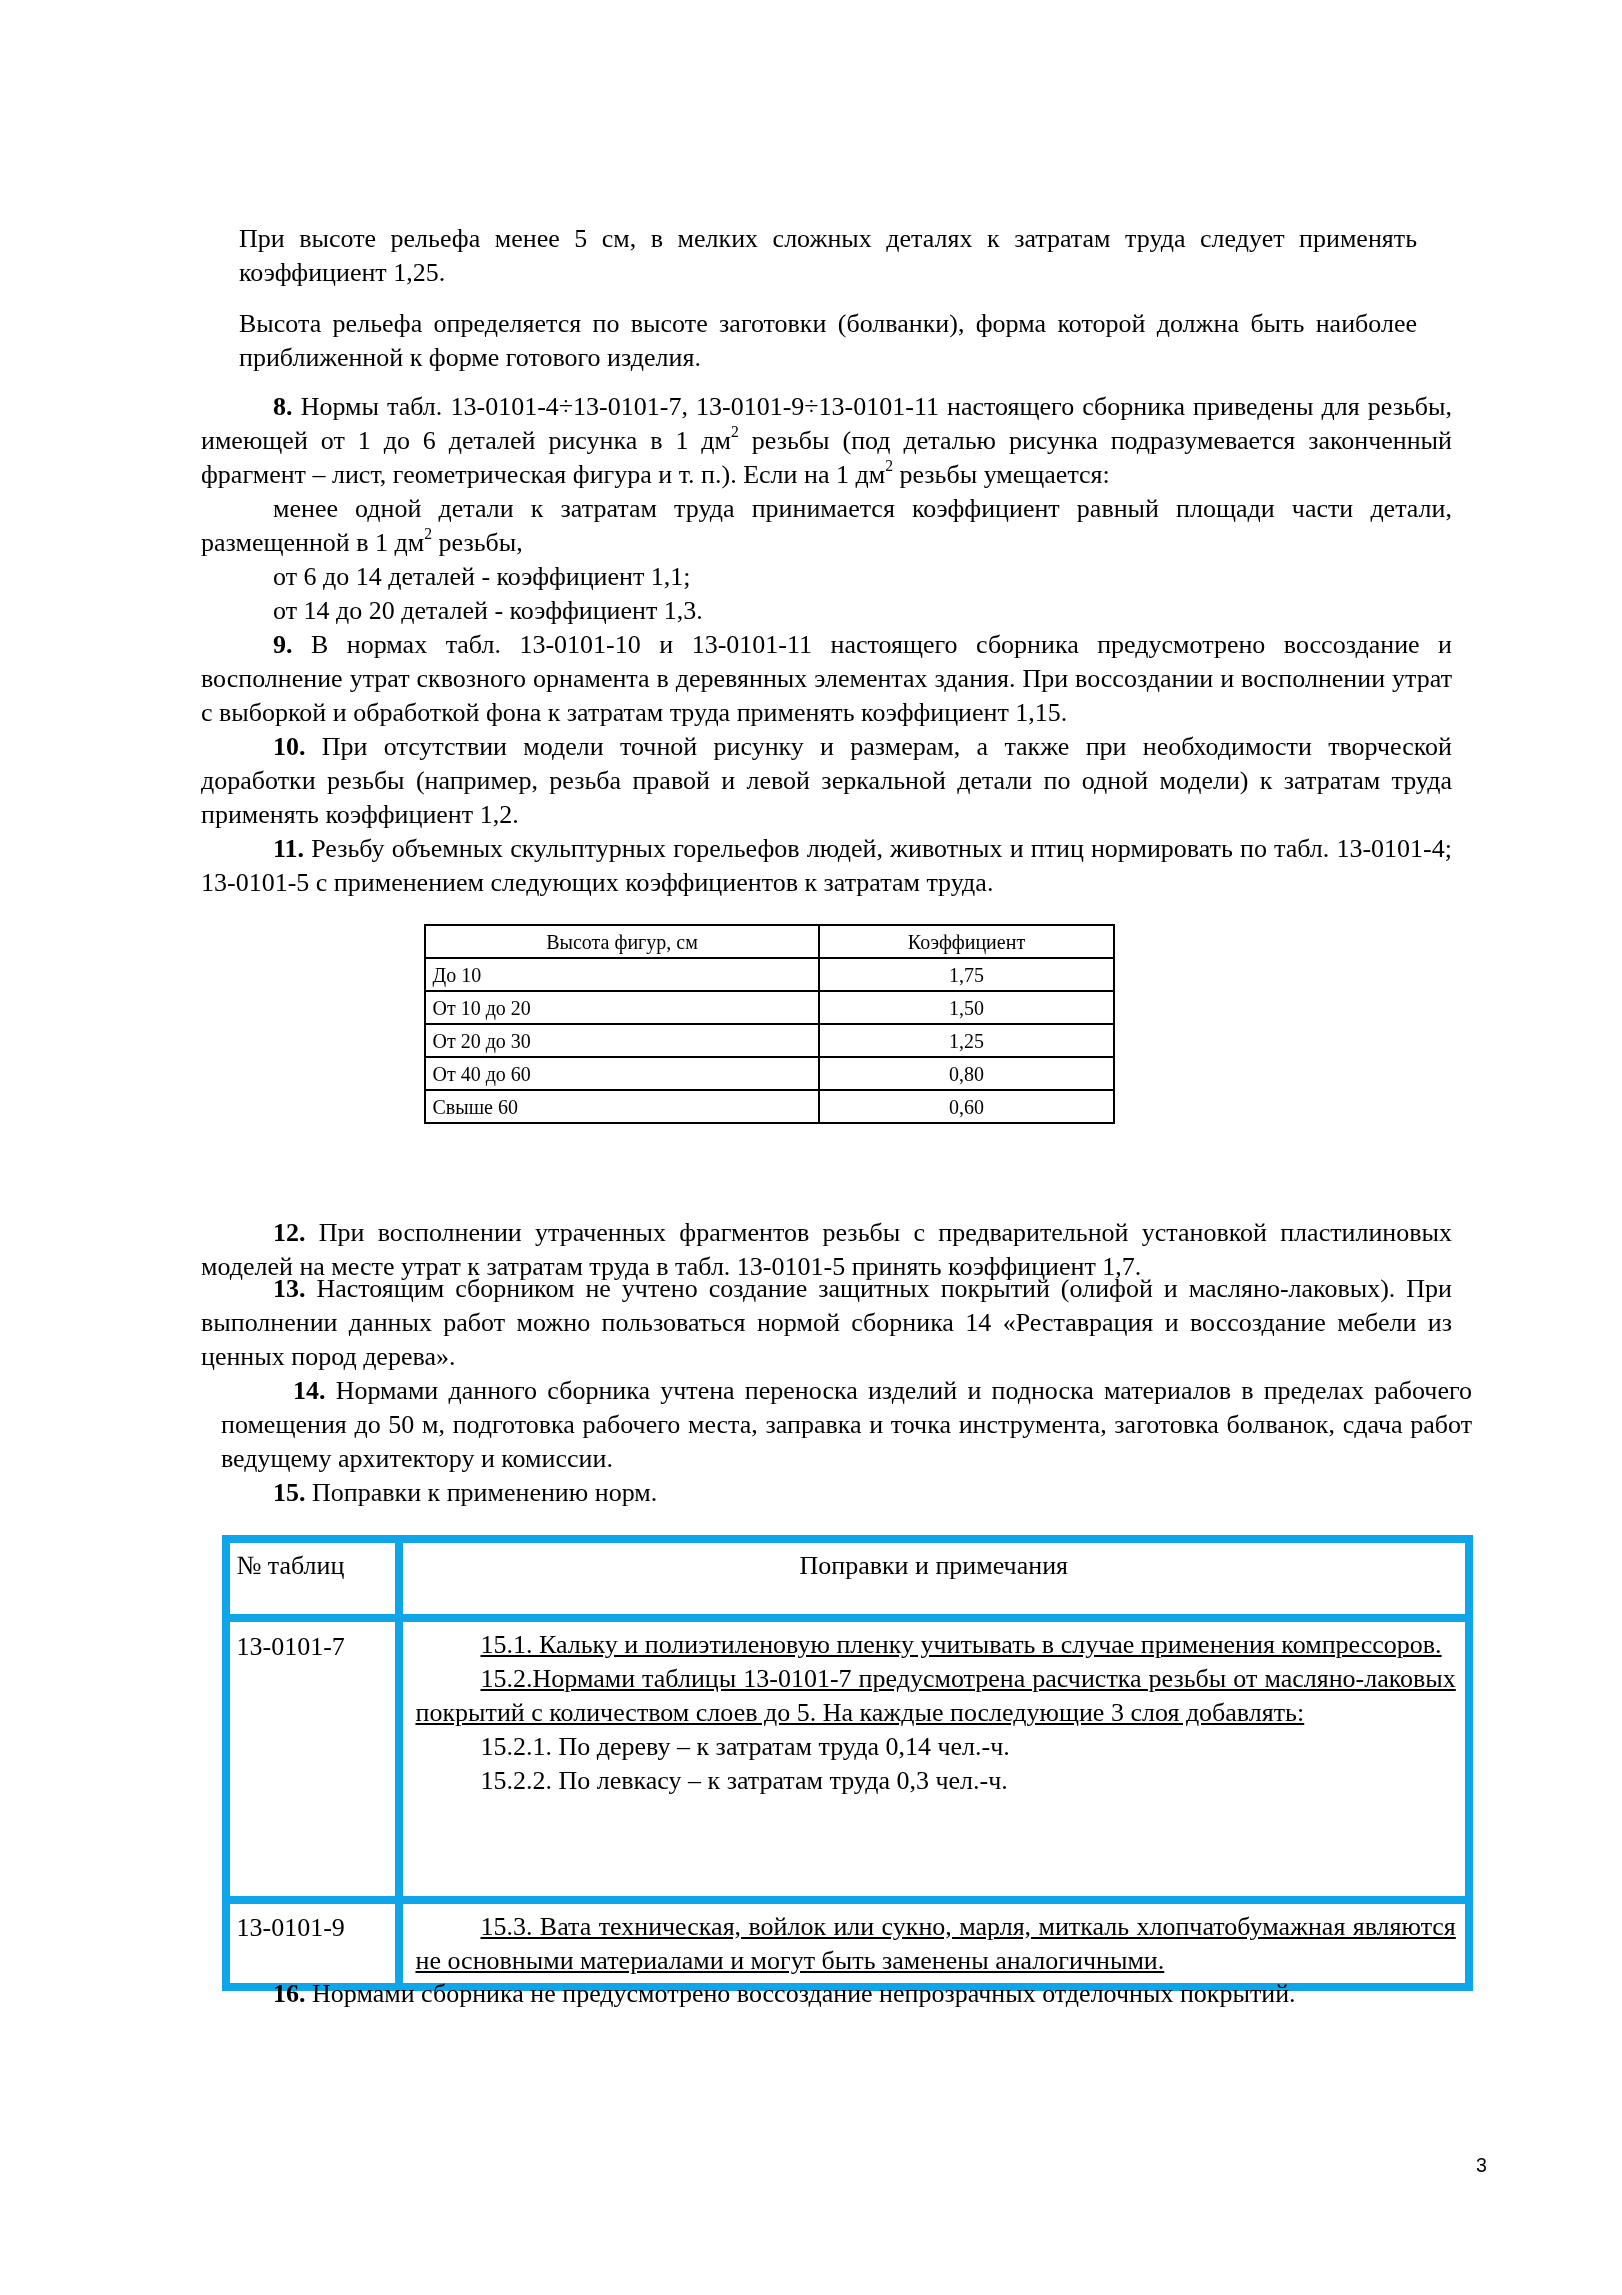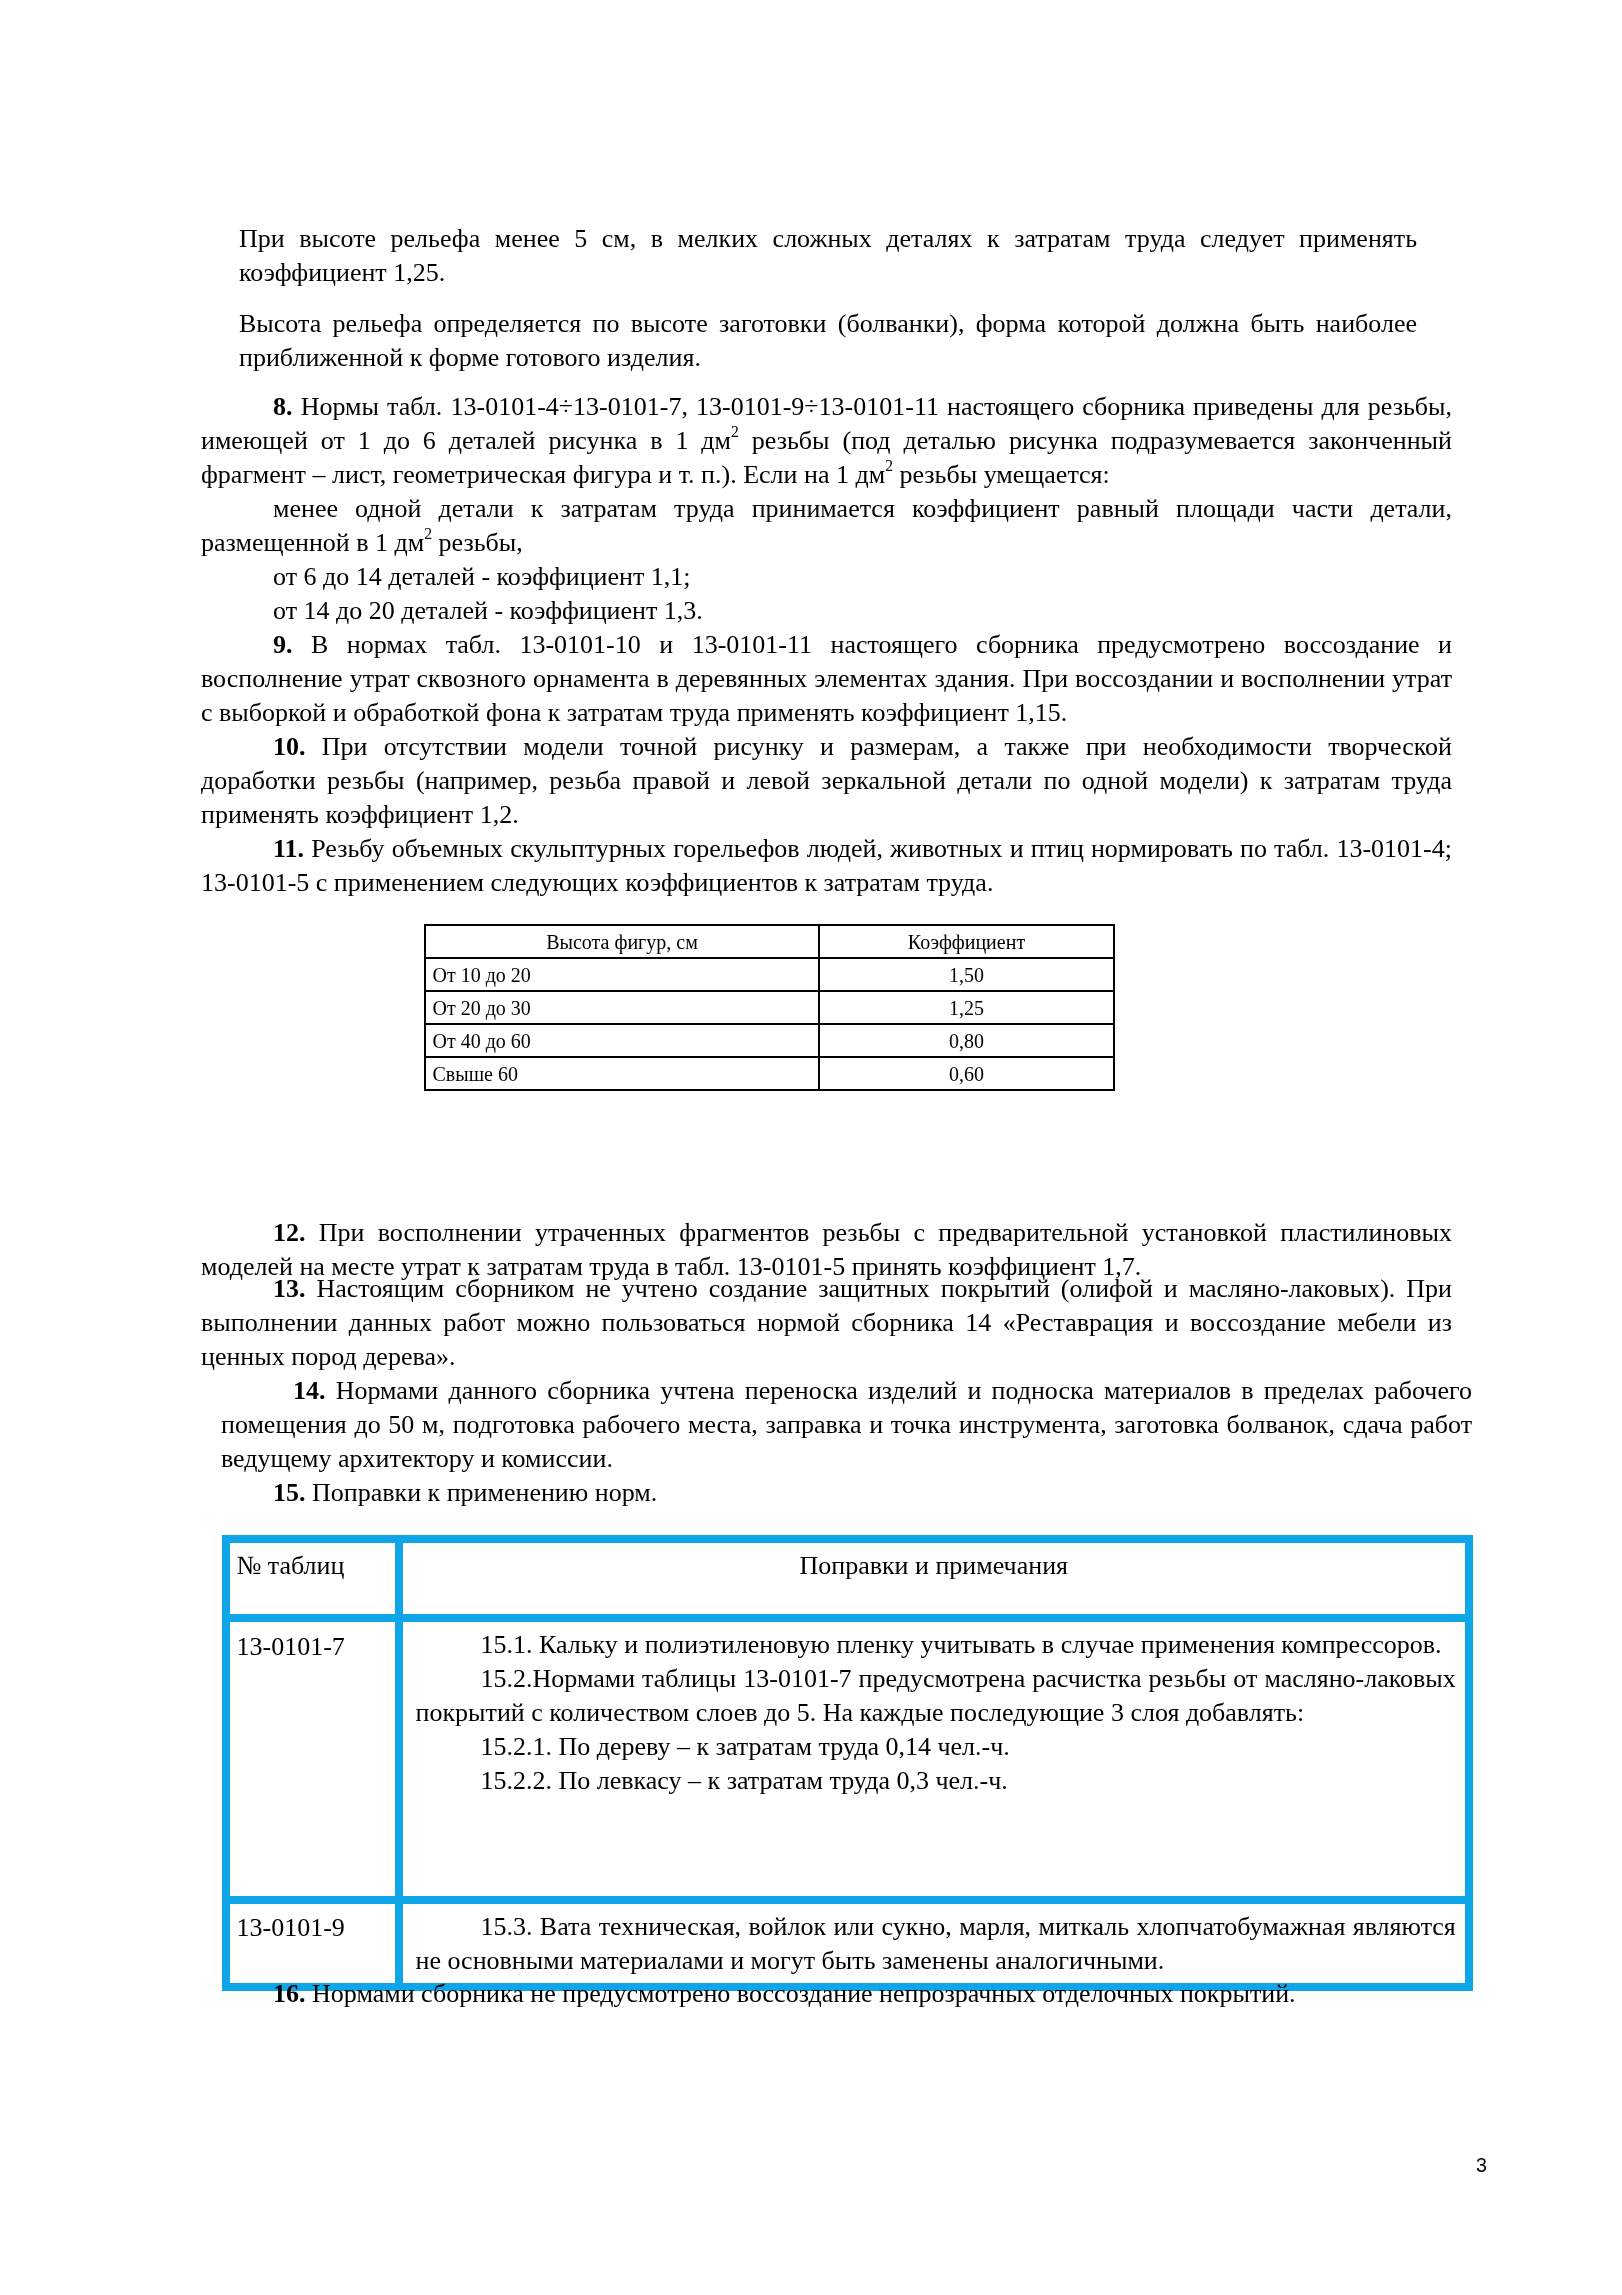--- a/index.html
+++ b/index.html
@@ -20,21 +20,21 @@
     .coef-table .c1 { width: 379px; }
     .amend-table { position: absolute; left: 222px; top: 1535px; width: 1251px;
                    border-collapse: collapse; font-size: 26px; }
     .amend-table td, .amend-table th { border: 8px solid #0ea5e9; vertical-align: top;
                    font-weight: normal; }
     .amend-table th { height: 62px; padding-top: 7.9px; text-align: center; line-height: 30px; }
     .amend-table .col1 { width: 157px; text-align: left; padding-left: 6.5px; }
     .amend-table td.col1 { padding-top: 7.9px; line-height: 34px; }
     .amend-table td.col2 { padding: 6.5px 9.2px 5.2px 13px; }
     .amend-table td.col2 p { margin: 0; line-height: 34px; text-align: justify; text-align-last: left; }
-    .amend-table td.col2 p.ind1 { text-indent: 65px; }
+    .amend-table td.col2 p.ind1 { text-indent: 65px; text-decoration: underline; }
     .amend-table td.col2 p.sub { padding-left: 65px; }
     .row1 td { height: 262px; margin-left: 8px; }
     .page-num { position: absolute; left: 1476px; top: 2154px; font-family: "Liberation Sans", sans-serif;
                 font-size: 19.6px; }
   </style>
 </head>
 <body>
 
 <div class="page">
 
@@ -63,20 +63,24 @@
 
   <p class="p ind" style="left:201px; top:832px; width:1251px;">
     <b class="num">11.</b><span> Резьбу объемных скульптурных горельефов людей, животных и птиц нормировать по табл. 13-0101-4; 13-0101-5 с применением следующих коэффициентов к затратам труда.</span>
   </p>
 
   <table class="coef-table">
     <tbody>
         <tr>
       <th class="c1">Высота фигур, см</th>
       <th>Коэффициент</th>
+    </tr>
+    <tr>
+      <td>До 10</td>
+      <td class="val">1,75</td>
     </tr>
     <tr>
       <td>От 10 до 20</td>
       <td class="val">1,50</td>
     </tr>
     <tr>
       <td>От 20 до 30</td>
       <td class="val">1,25</td>
     </tr>
     <tr>

